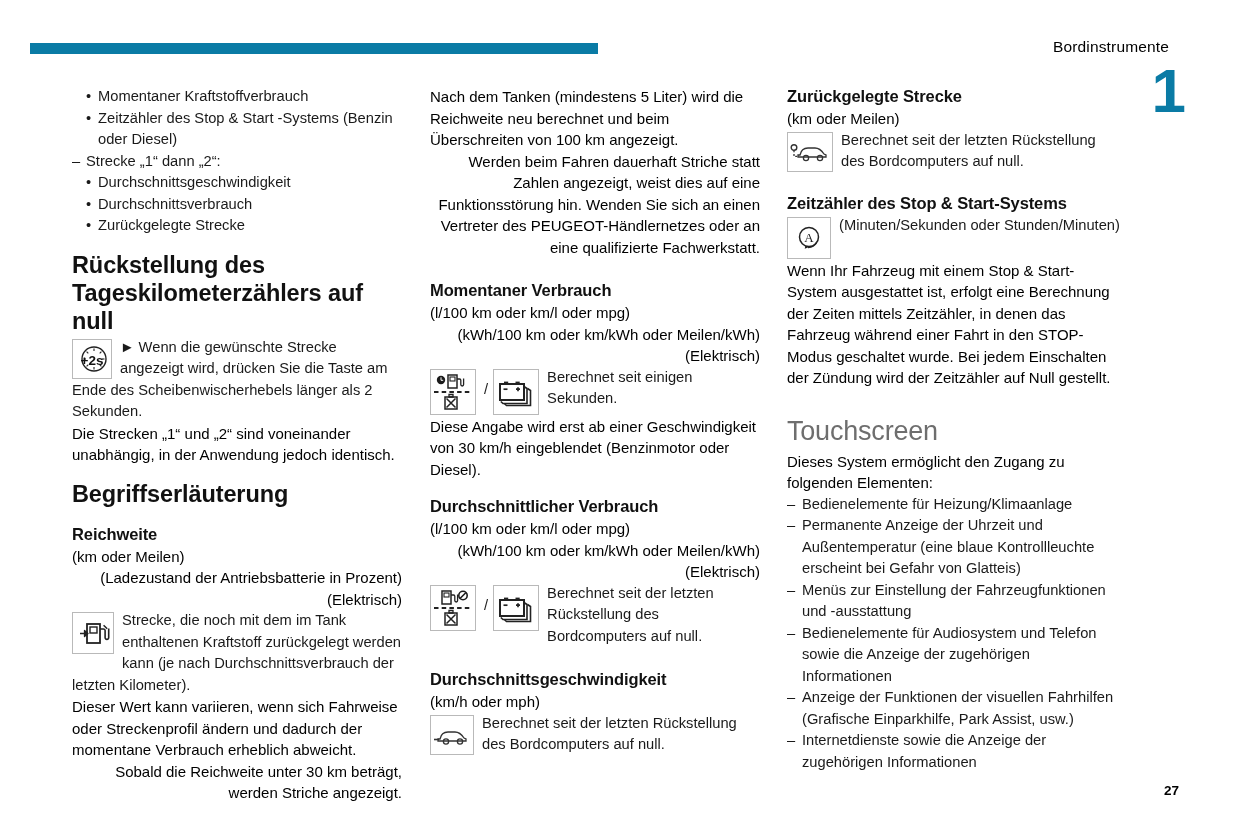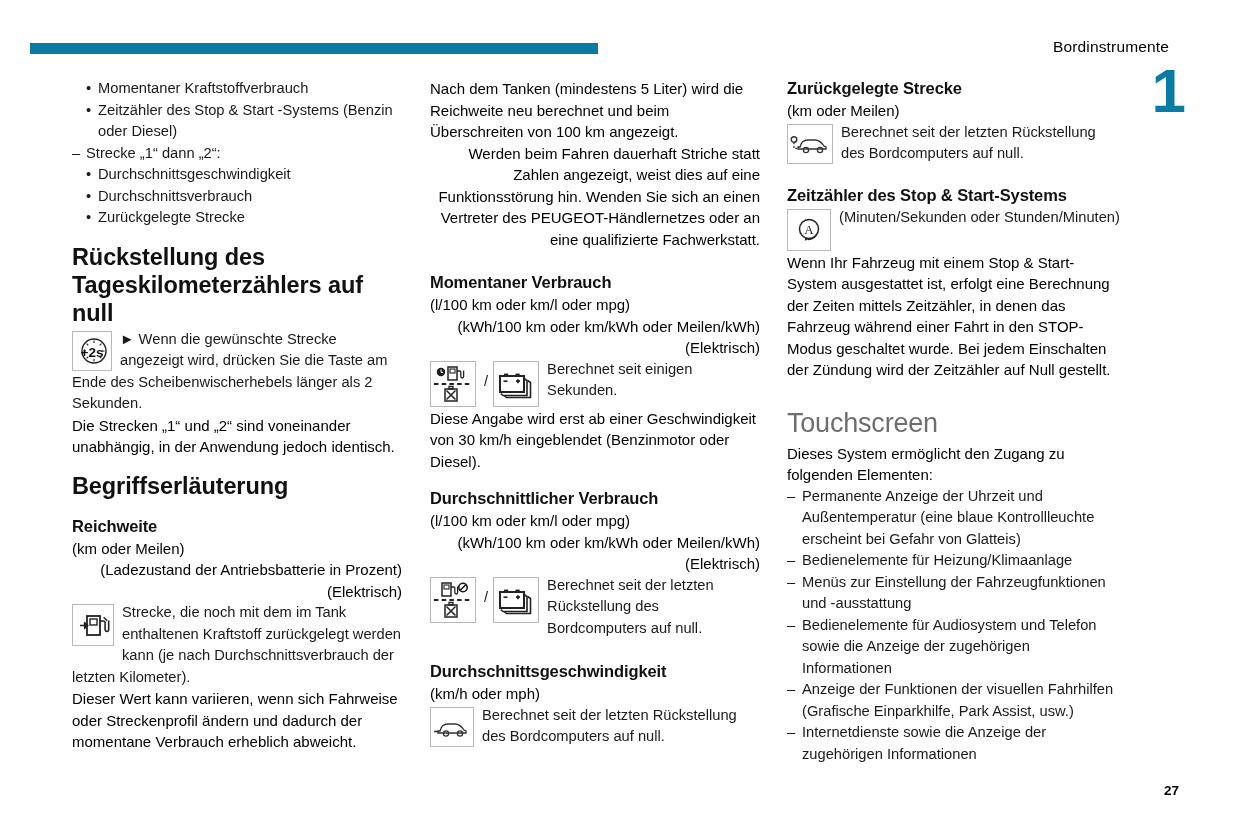--- a/index.html
+++ b/index.html
@@ -59,21 +59,21 @@
 
   
   .columns {
     position: absolute;
     left: 0;
     top: 78px;
     width: 1241px;
   }
   .col {
     position: absolute;
-    top: 0;
+    top: 8px;
   }
   .col-1 { left: 72px;  width: 330px; }
   .col-2 { left: 430px; width: 330px; }
   .col-3 { left: 787px; width: 335px; }
 
   
   p.body {
     margin: 0;
     font-size: 15px;
     line-height: 21.5px;
@@ -228,20 +228,21 @@
             <rect x="14" y="11" width="13" height="19" fill="none" stroke="#222" stroke-width="1.8"></rect>
             <rect x="17" y="14" width="7" height="6" fill="none" stroke="#222" stroke-width="1.4"></rect>
             <path d="M27 16 h3.5 a1.6 1.6 0 0 1 1.6 1.6 v7 a1.8 1.8 0 0 0 1.8 1.8 a1.8 1.8 0 0 0 1.8-1.8 v-9" fill="none" stroke="#222" stroke-width="1.6"></path>
             <path d="M30.6 12.2 l3.6 3.6" stroke="#222" stroke-width="1.5"></path>
             <path d="M12 20.5 l-5 0 M11.5 17.5 l3.5 3 l-3.5 3 z" fill="#222" stroke="#222" stroke-width="1.3" stroke-linejoin="round"></path>
           </svg>
         </span>
         <span>Strecke, die noch mit dem im Tank enthaltenen Kraftstoff zurückgelegt werden kann (je nach Durchschnittsverbrauch der letzten Kilometer).</span>
       </div>
       <p class="body">Dieser Wert kann variieren, wenn sich Fahrweise oder Streckenprofil ändern und dadurch der momentane Verbrauch erheblich abweicht.</p>
+      <p class="body">Sobald die Reichweite unter 30 km beträgt, werden Striche angezeigt.</p>
     </div>
 
     <div class="col col-2">
 
       <p class="body">Nach dem Tanken (mindestens 5 Liter) wird die Reichweite neu berechnet und beim Überschreiten von 100 km angezeigt.</p>
       <p class="body">Werden beim Fahren dauerhaft Striche statt Zahlen angezeigt, weist dies auf eine Funktionsstörung hin. Wenden Sie sich an einen Vertreter des PEUGEOT-Händlernetzes oder an eine qualifizierte Fachwerkstatt.</p>
 
       <h3 class="sub" style="margin-top:22px">Momentaner Verbrauch</h3>
       <p class="body">(l/100 km oder km/l oder mpg)</p>
       <p class="body">(kWh/100 km oder km/kWh oder Meilen/kWh)</p>
@@ -356,22 +357,22 @@
             <text x="21" y="24" font-family="Liberation Serif, serif" font-size="13" text-anchor="middle" fill="#222">A</text>
           </svg>
         </span>
         <span>(Minuten/Sekunden oder Stunden/Minuten)</span>
       </div>
       <p class="body">Wenn Ihr Fahrzeug mit einem Stop &amp; Start-System ausgestattet ist, erfolgt eine Berechnung der Zeiten mittels Zeitzähler, in denen das Fahrzeug während einer Fahrt in den STOP-Modus geschaltet wurde. Bei jedem Einschalten der Zündung wird der Zeitzähler auf Null gestellt.</p>
 
       <h2 class="grey-head">Touchscreen</h2>
       <p class="body">Dieses System ermöglicht den Zugang zu folgenden Elementen:</p>
 
+      <div class="dash-line">Bedienelemente für Heizung/Klimaanlage</div>
       <div class="dash-line">Permanente Anzeige der Uhrzeit und Außentemperatur (eine blaue Kontrollleuchte erscheint bei Gefahr von Glatteis)</div>
-      <div class="dash-line">Bedienelemente für Heizung/Klimaanlage</div>
       <div class="dash-line">Menüs zur Einstellung der Fahrzeugfunktionen und -ausstattung</div>
       <div class="dash-line">Bedienelemente für Audiosystem und Telefon sowie die Anzeige der zugehörigen Informationen</div>
       <div class="dash-line">Anzeige der Funktionen der visuellen Fahrhilfen (Grafische Einparkhilfe, Park Assist, usw.)</div>
       <div class="dash-line">Internetdienste sowie die Anzeige der zugehörigen Informationen</div>
     </div>
 
   </div>
 
   <div class="page-number">27</div>
 </div>

